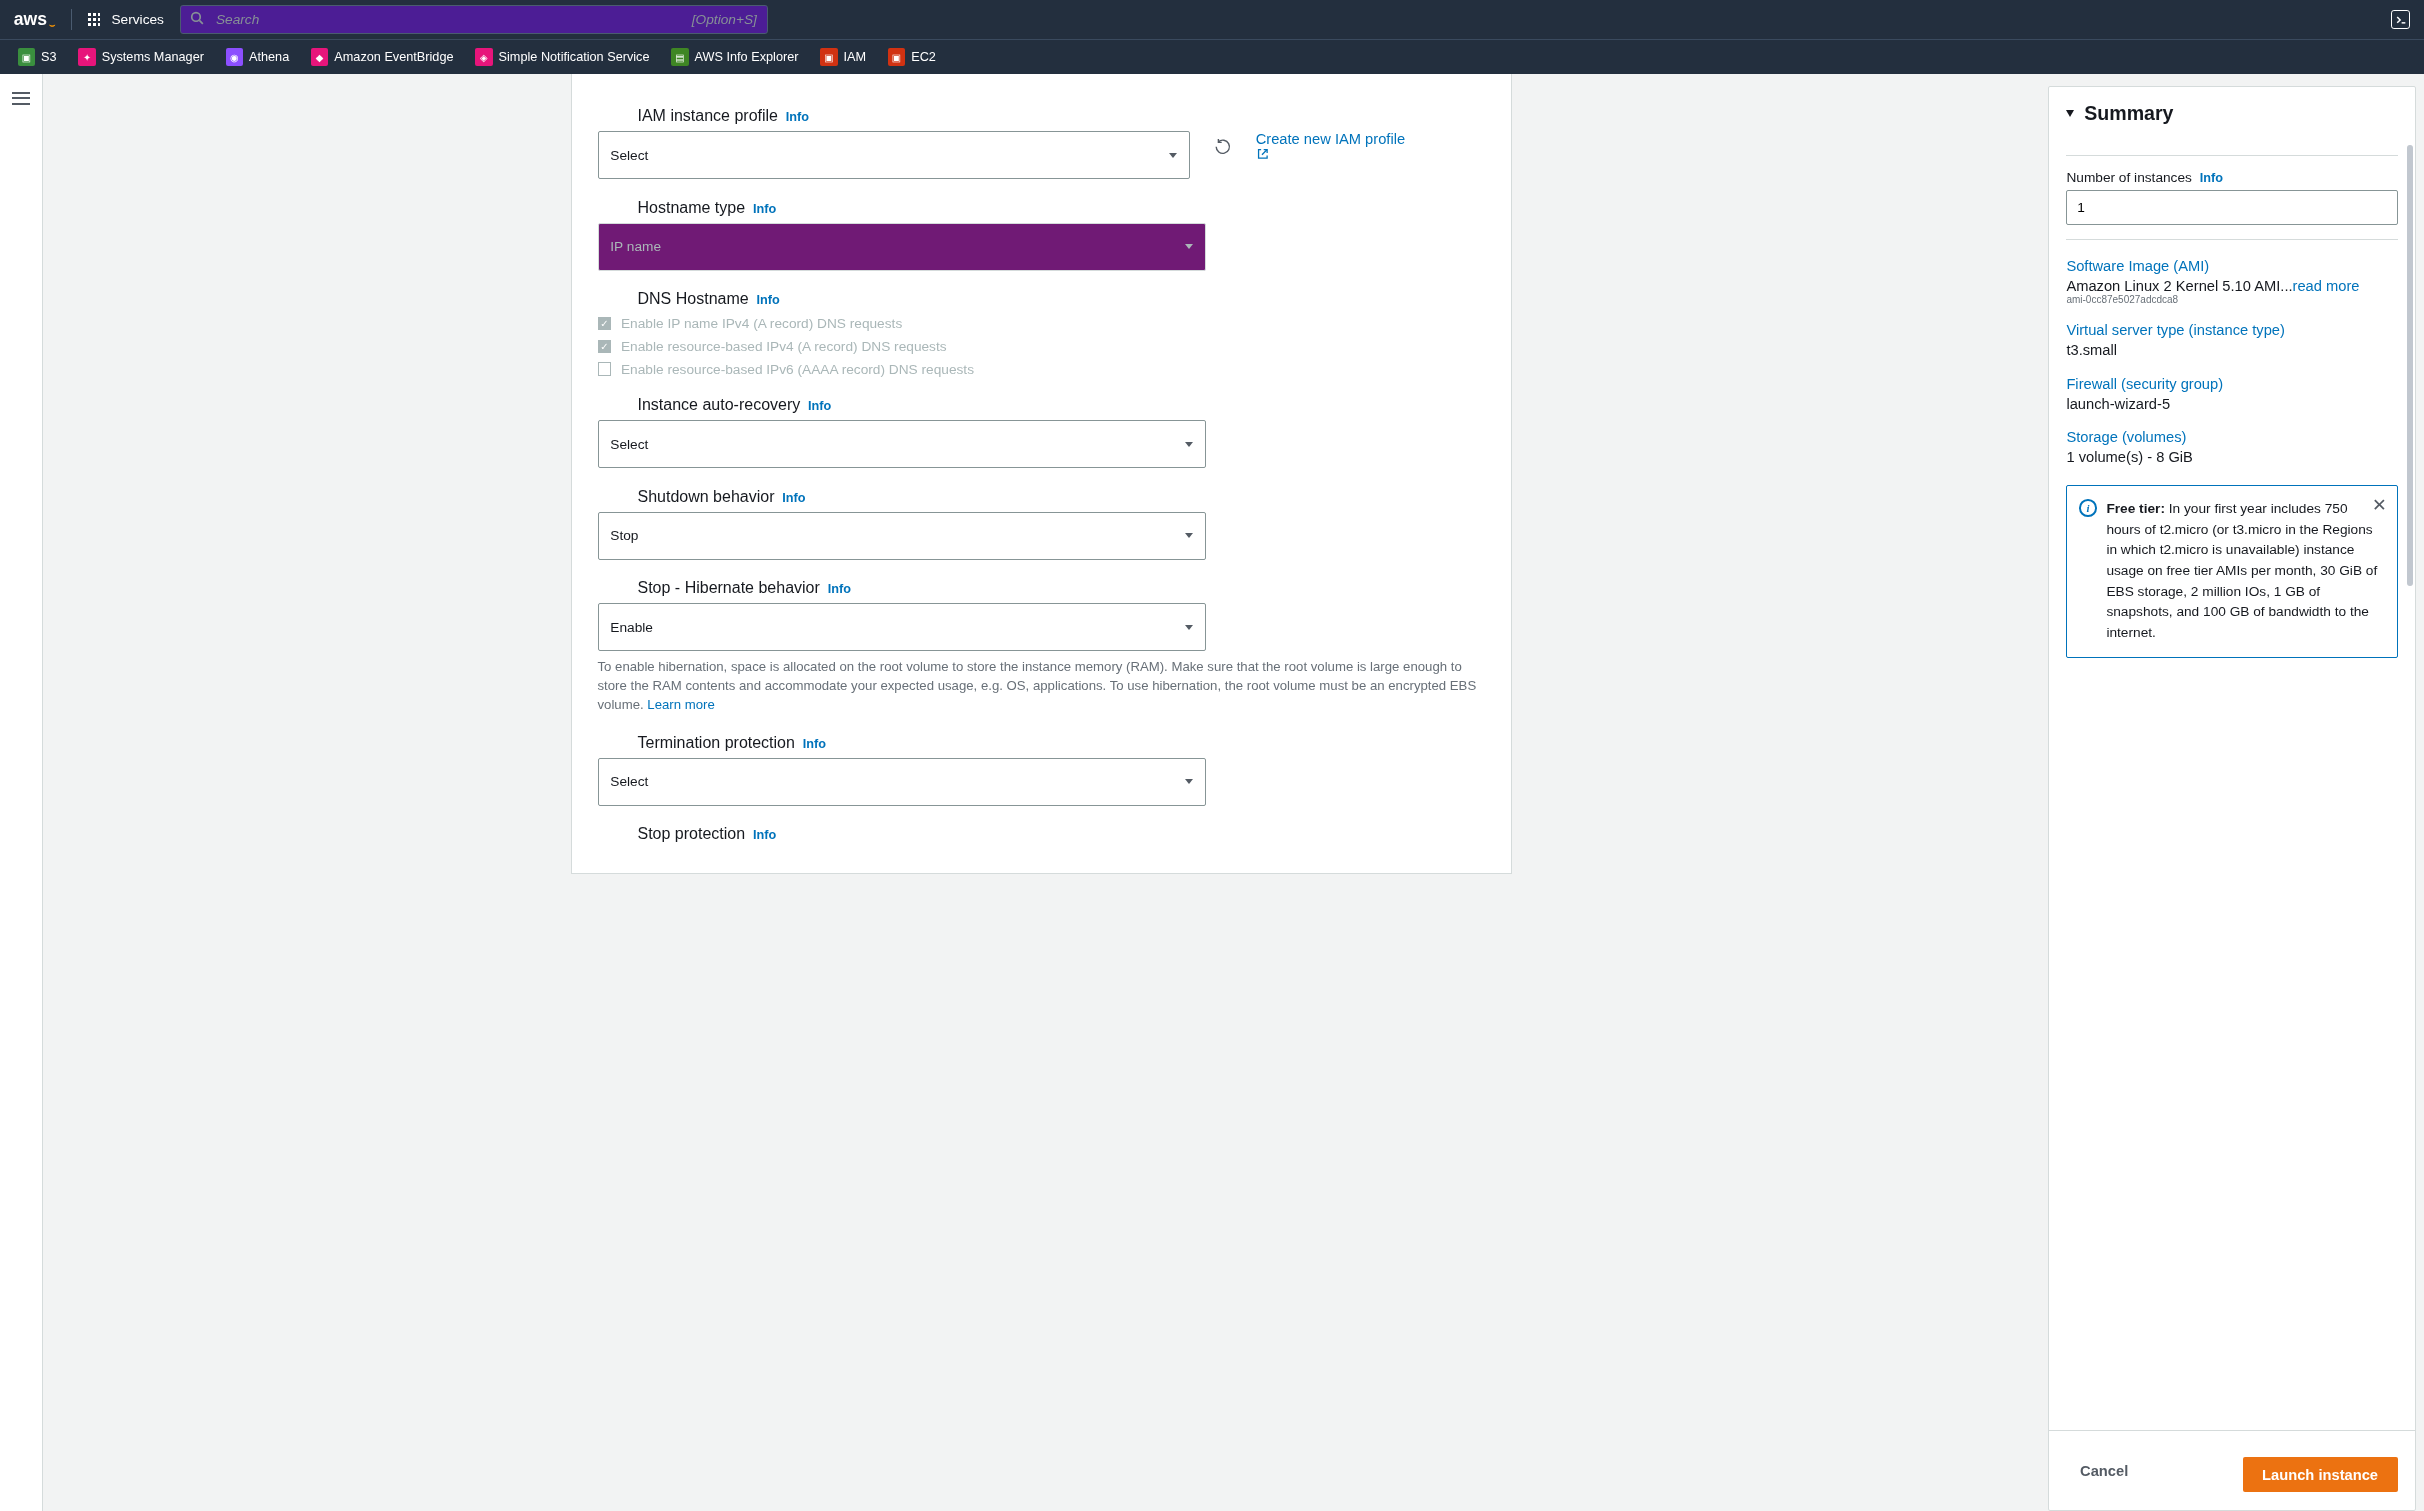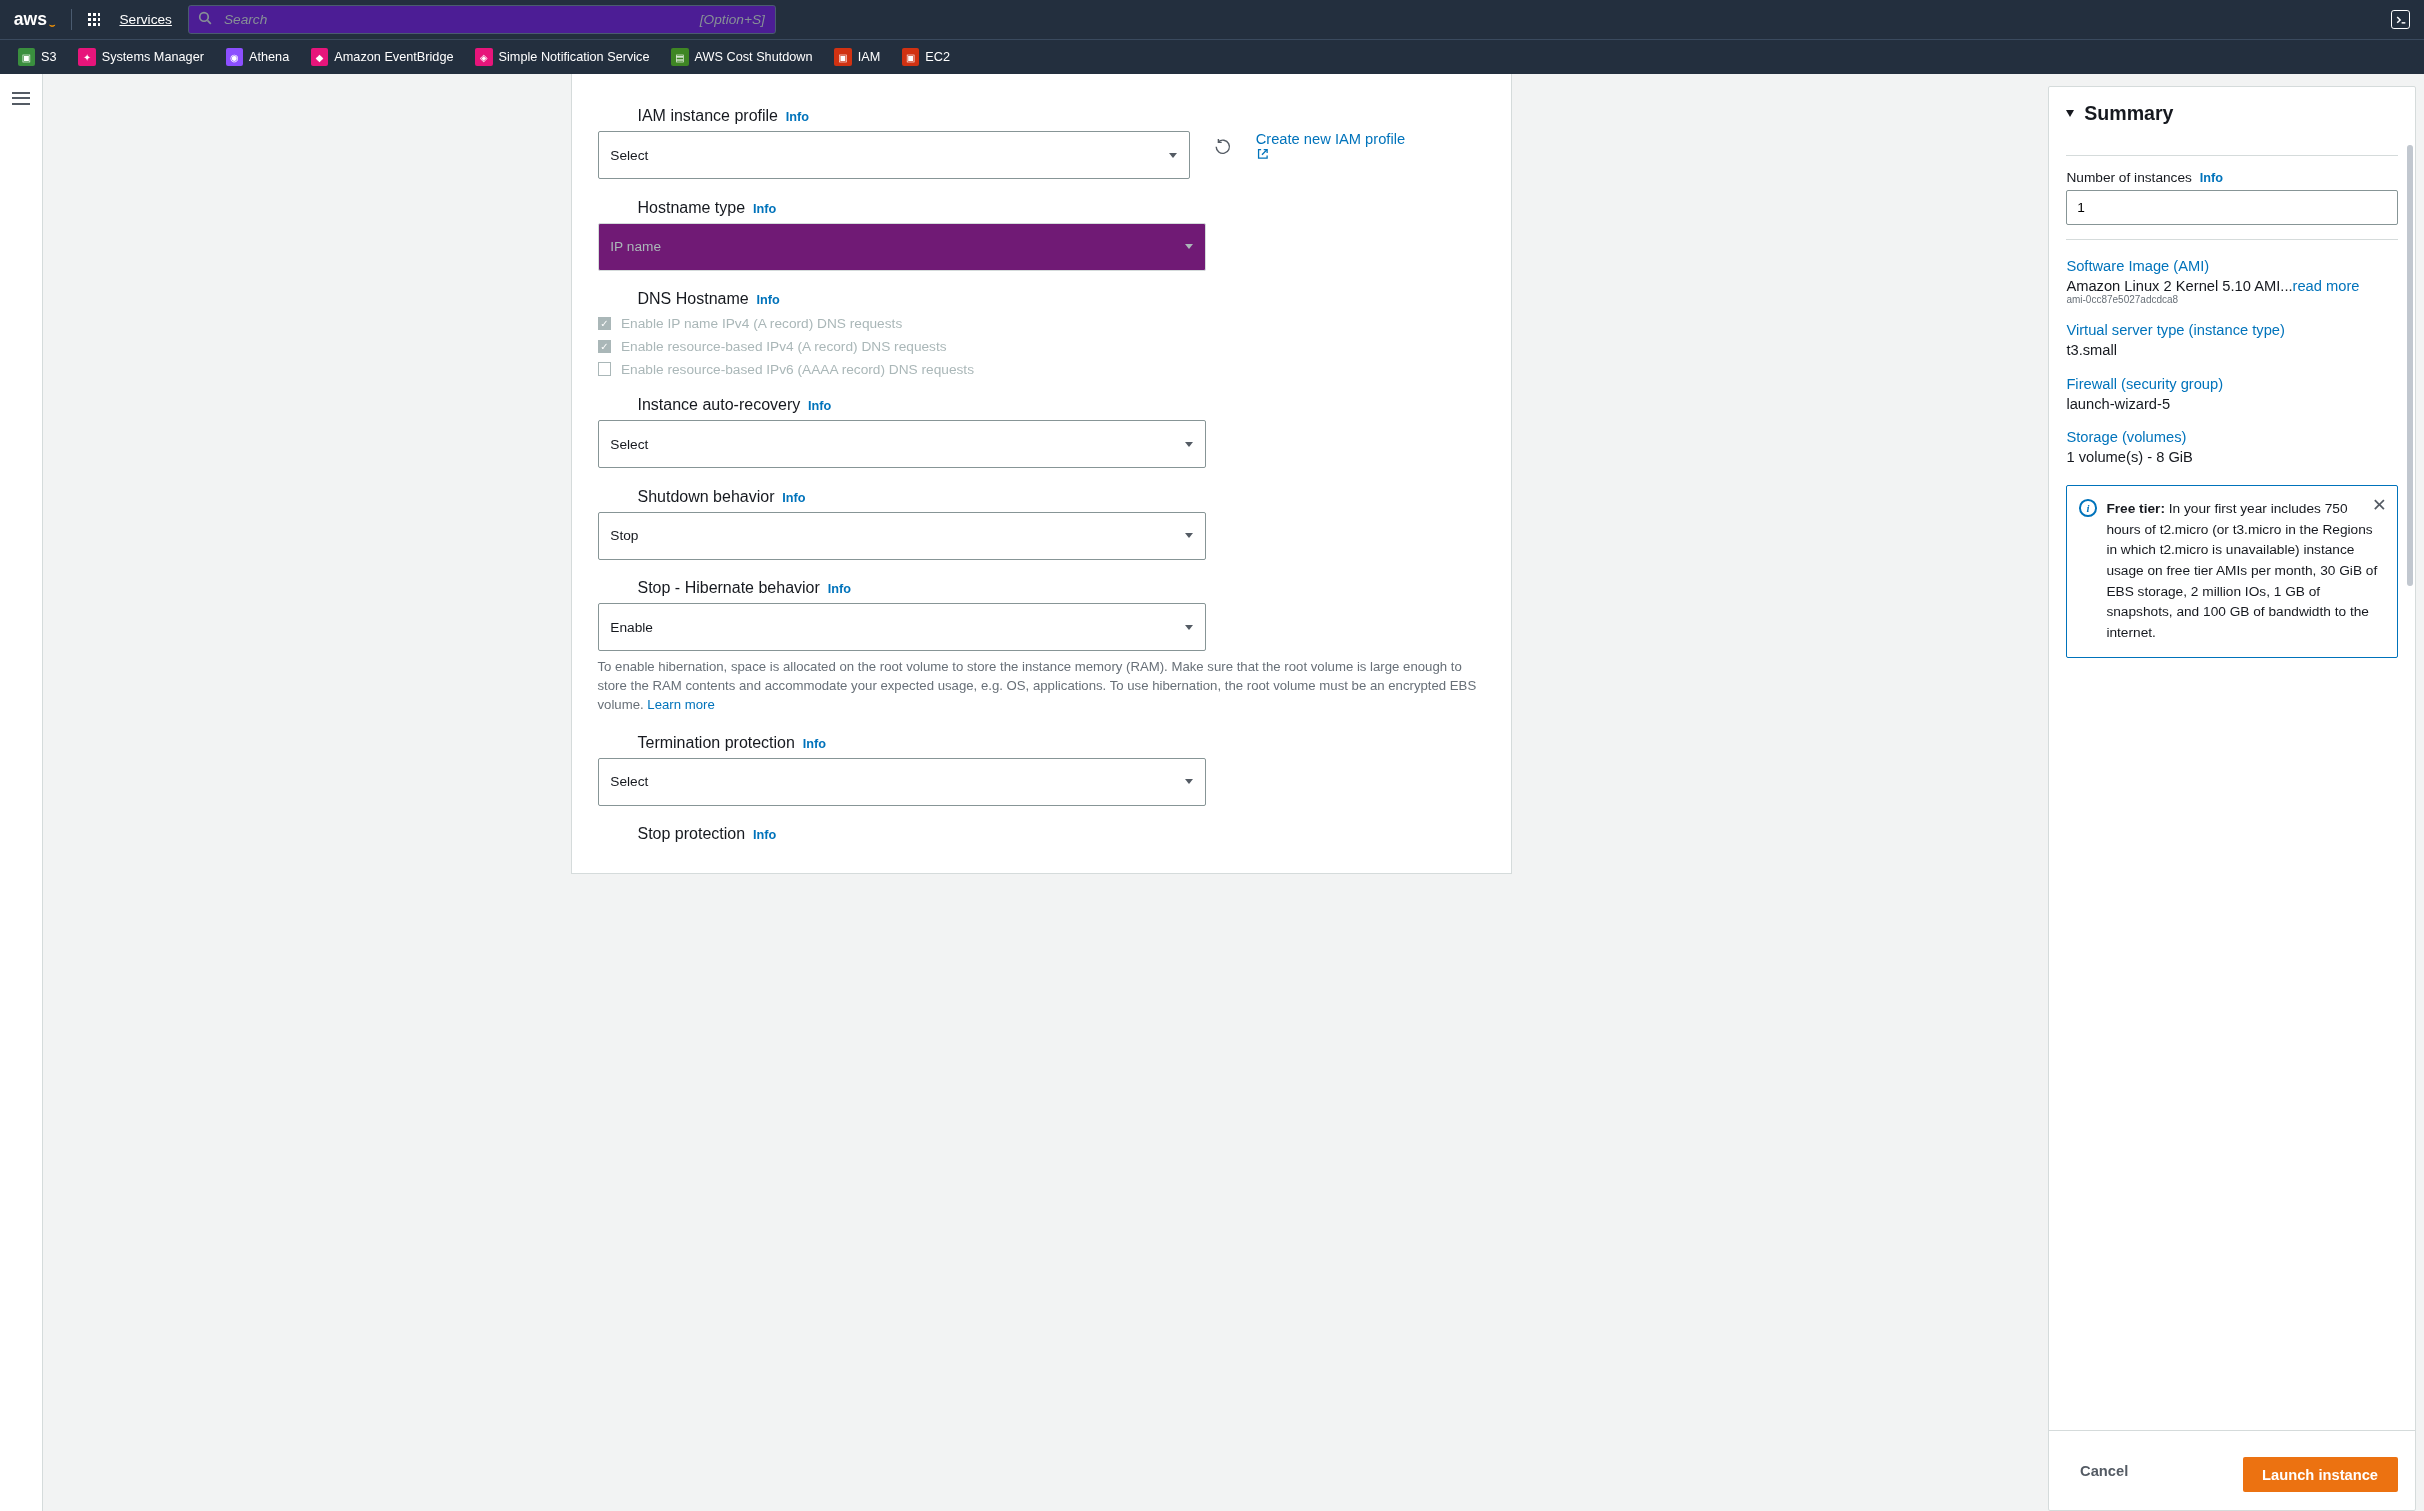--- a/index.html
+++ b/index.html
@@ -34,21 +34,21 @@
   padding: 0 13.7px;
   gap: 15.7px;
 }
 .logo-aws {
   color: var(--white);
   font-weight: 700; font-size: 17.6px;
   height: 21.6px; display: flex; align-items: center;
 }
 .logo-aws .swoosh { color: var(--orange); font-size: 9.8px; margin-top: 11.8px; margin-left: 2px; }
 .topnav .vrule { width:1px; height:21.6px; background:#4a5b70; }
-.services-btn { display:flex; align-items:center; gap:19px; color:#fff; cursor:pointer; font-size:13.7px;text-decoration:underline;}
+.services-btn { display:flex; align-items:center; gap:11px; color:#fff; cursor:pointer; font-size:13.7px;}
 .grid-icon { display:grid; grid-template-columns:repeat(3,2.9px); grid-template-rows:repeat(3,2.9px); gap:2px;}
 .grid-icon span{ background:#fff; width:2.9px; height:2.9px;}
 .searchbar {
   flex: 0 0 588px;
   background: #4c1d95;
   border: 1px solid #4a5b70;
   border-radius: 2.9px;
   height: 29px; display:flex; align-items:center; padding:0 9.8px; gap:9.8px;
   color:#879196;
 }
@@ -242,21 +242,21 @@
   <div class="fav">
       <span class="fi fi-red">◆</span>
       <span>Amazon EventBridge</span>
     </div>
   <div class="fav">
       <span class="fi fi-red">◈</span>
       <span>Simple Notification Service</span>
     </div>
   <div class="fav">
       <span class="fi fi-blue">▤</span>
-      <span>AWS Cost Shutdown</span>
+      <span>AWS Info Explorer</span>
     </div>
   <div class="fav">
       <span class="fi fi-ored">▣</span>
       <span>IAM</span>
     </div>
   <div class="fav">
       <span class="fi fi-ored">▣</span>
       <span>EC2</span>
     </div>
 </div>

